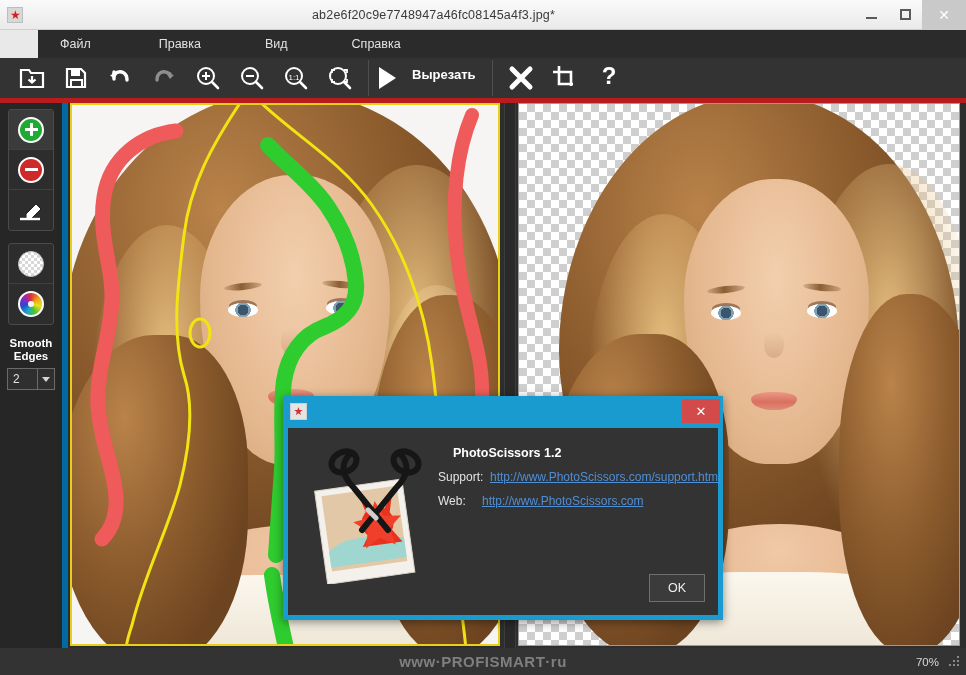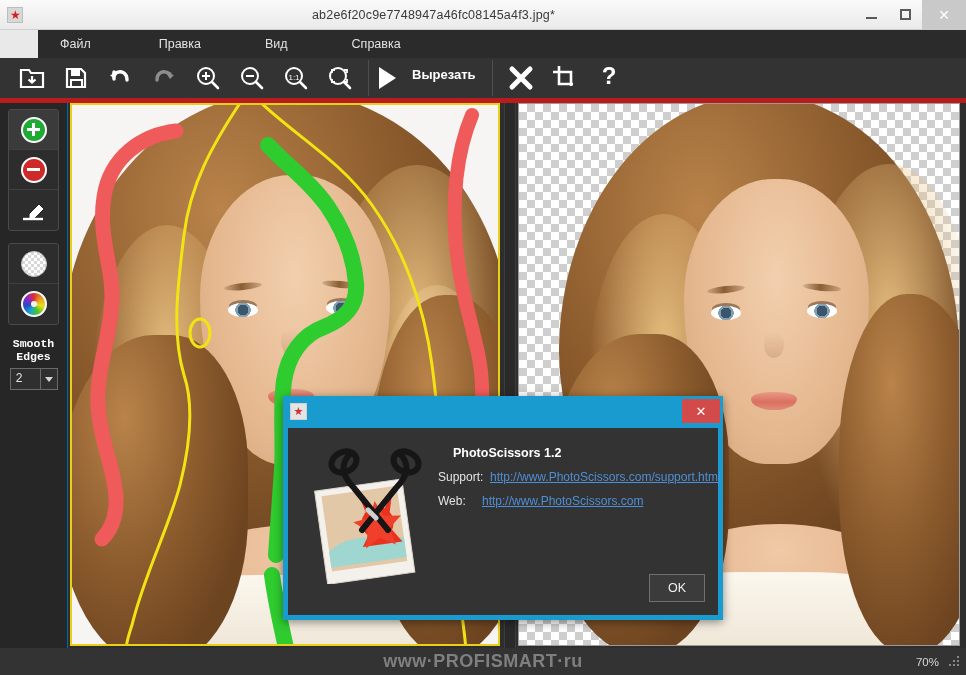--- a/index.html
+++ b/index.html
@@ -117,23 +117,22 @@
     align-items: center; justify-content: space-around; padding: 2px 0;
   }
   .arrow-up { width:0;height:0;border-left:4px solid transparent;border-right:4px solid transparent;border-bottom:5px solid #d5d5d5; }
   .arrow-dn { width:0;height:0;border-left:4px solid transparent;border-right:4px solid transparent;border-top:5px solid #d5d5d5; }
 
   
   .rail {
     position: absolute; top: 103px; left: 0;
     width: 68px; height: 545px;
     background: #262626;
-    border-right: 1px solid #0369a1;
+    border-right: 6px solid #0369a1;
     padding-top: 6px;
-    font-family: Liberation Mono, monospace;
   }
   .rail-group {
     margin: 0 8px 12px 8px;
     border: 1px solid #4a4a4a; border-radius: 3px;
     background: #2d2d2d;
   }
   .rail-btn {
     height: 40px; display: flex; align-items: center; justify-content: center;
     border-bottom: 1px solid #404040;
   }
@@ -282,21 +281,21 @@
   }
   .zoom-val { color: #d9d9d9; font-size: 11.5px; margin-right: 10px; }
   .grip { width: 12px; height: 12px; margin-right: 5px; position: relative; }
   .grip i { position:absolute; width:2px; height:2px; background:#888; }
   .watermark {
     position: absolute; left: 0; top: 648px; width: 966px; height: 27px;
     display: flex; align-items: center; justify-content: center;
     pointer-events: none;
   }
   .watermark span {
-    color: rgba(190,190,190,.55); font-size: 18px; font-weight: bold;
+    color: rgba(190,190,190,.55); font-size: 15px; font-weight: bold;
     letter-spacing: .5px;
   }
 
   
   .dialog {
     position: absolute; left: 283px; top: 396px;
     width: 440px; height: 224px;
     background: #1a9bd0;
     box-shadow: 0 2px 9px rgba(0,0,0,.45);
   }

